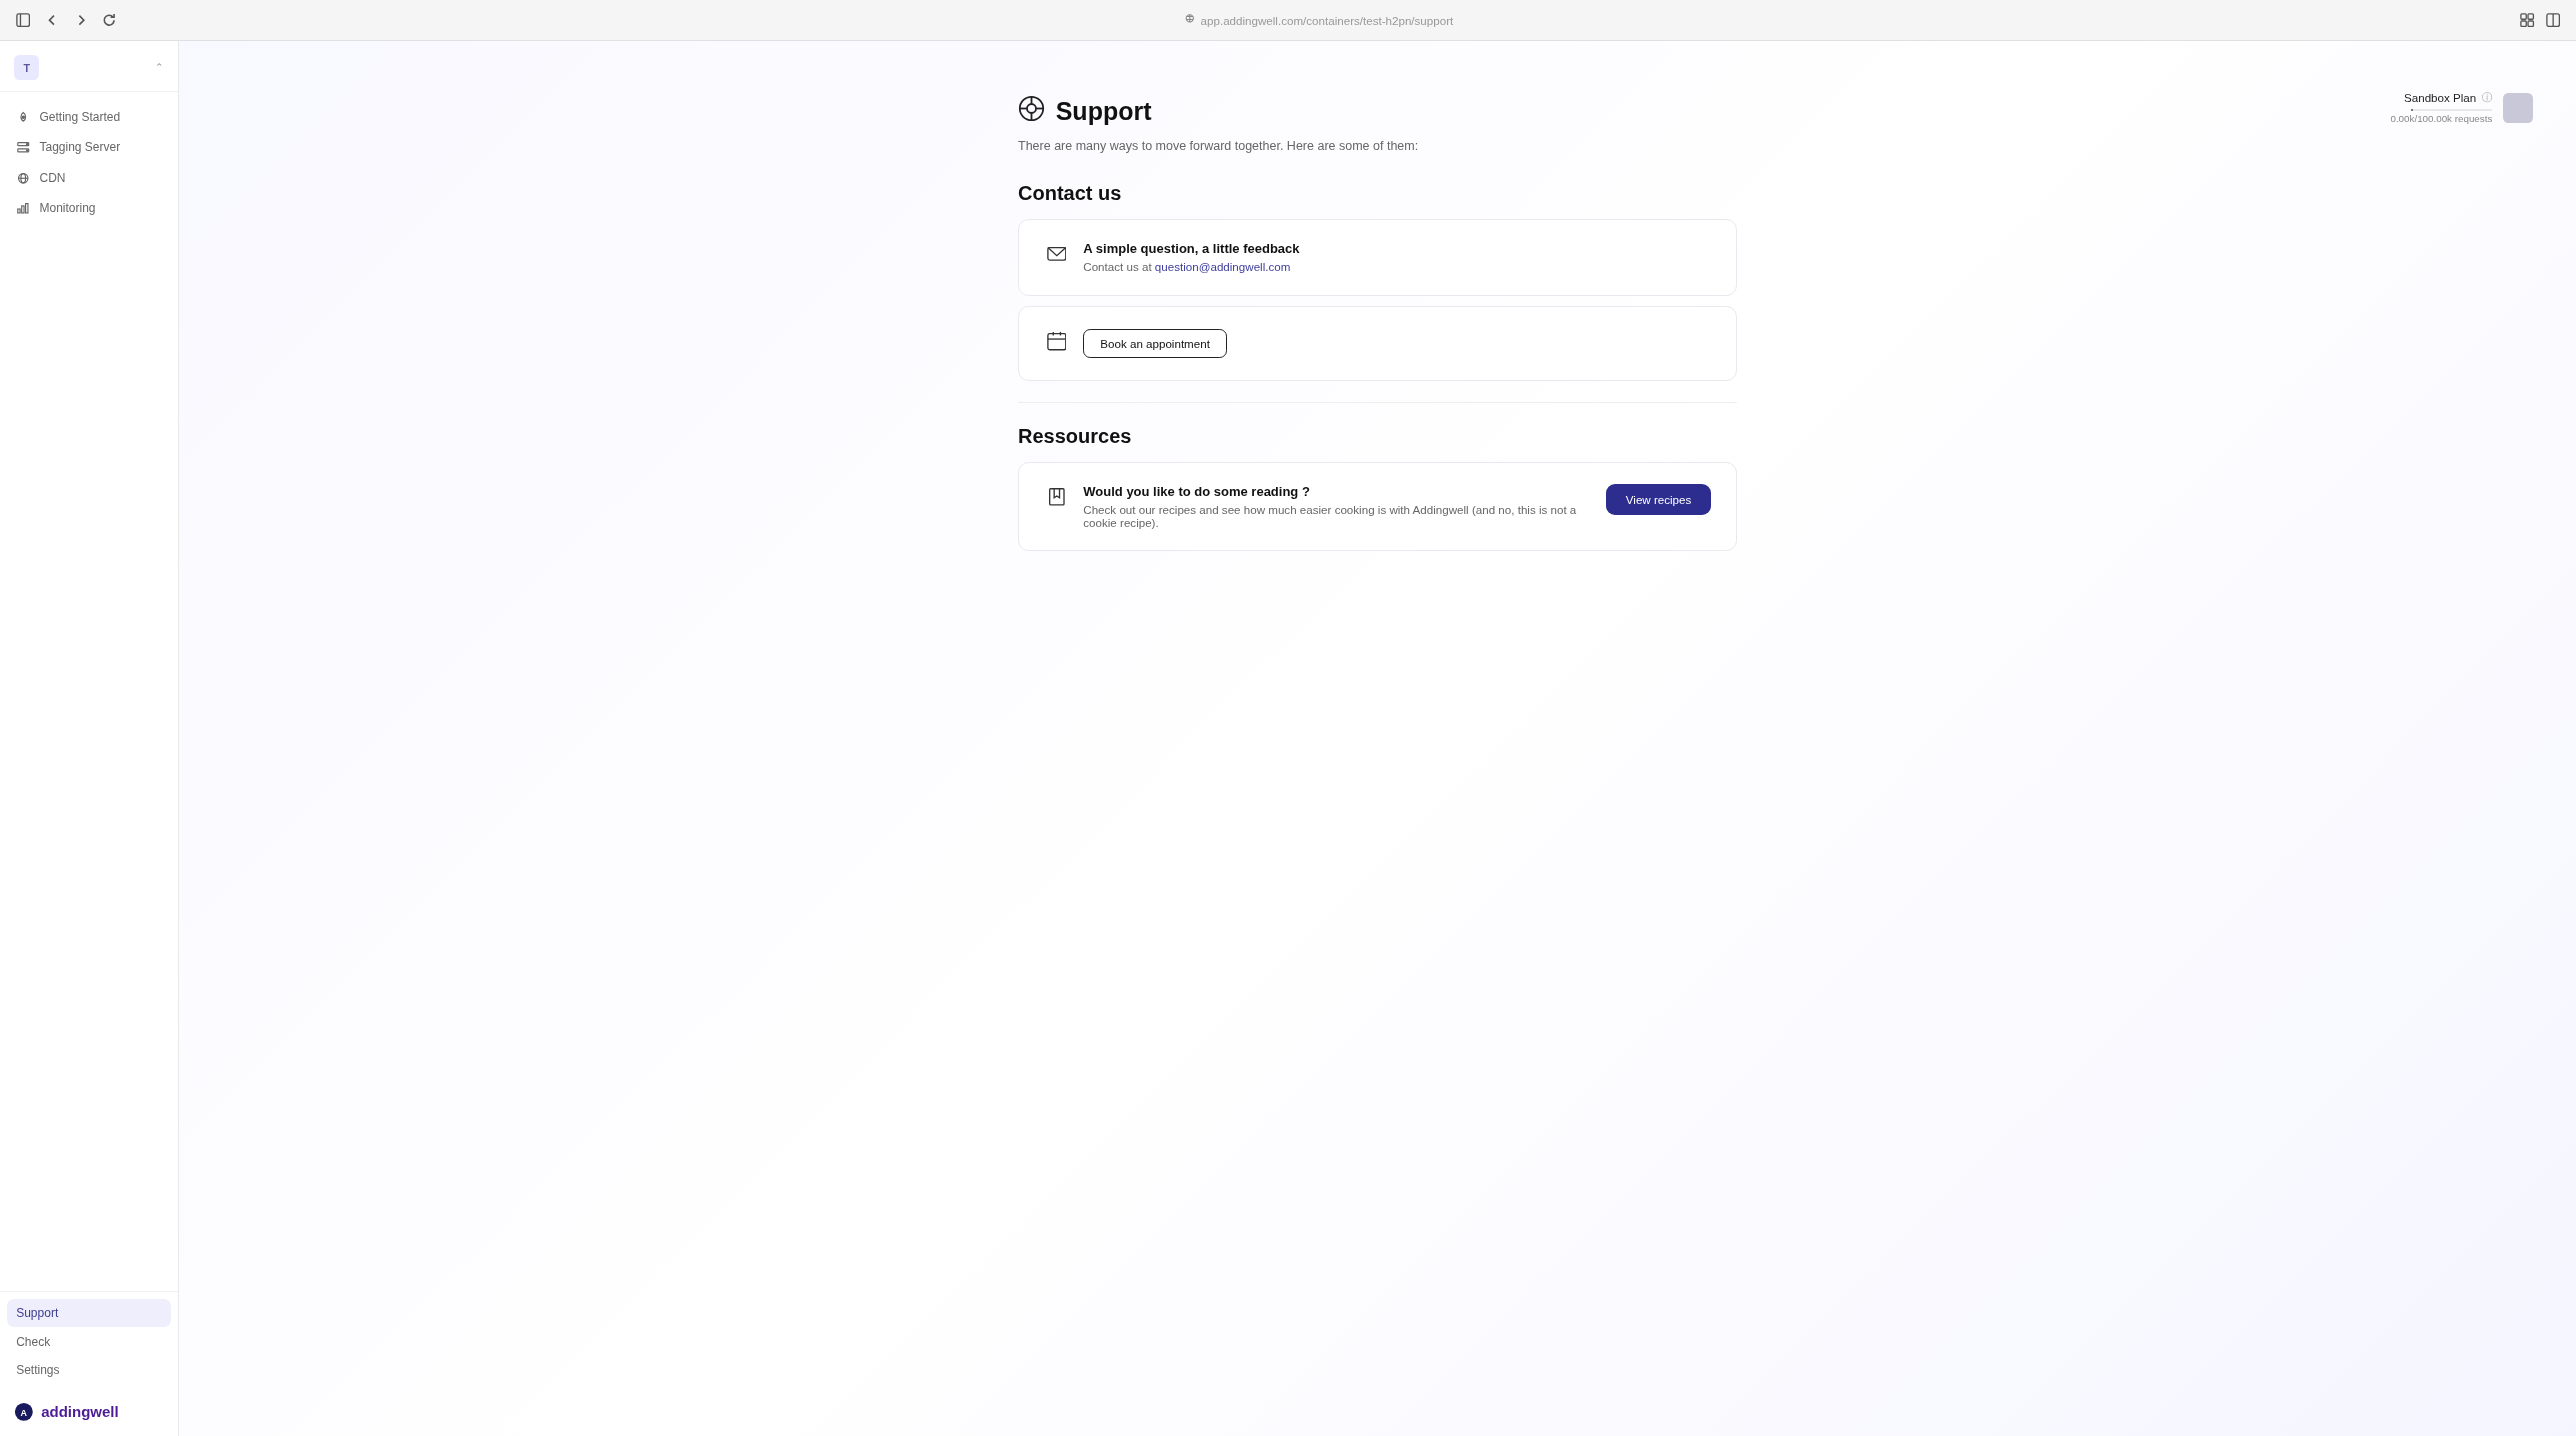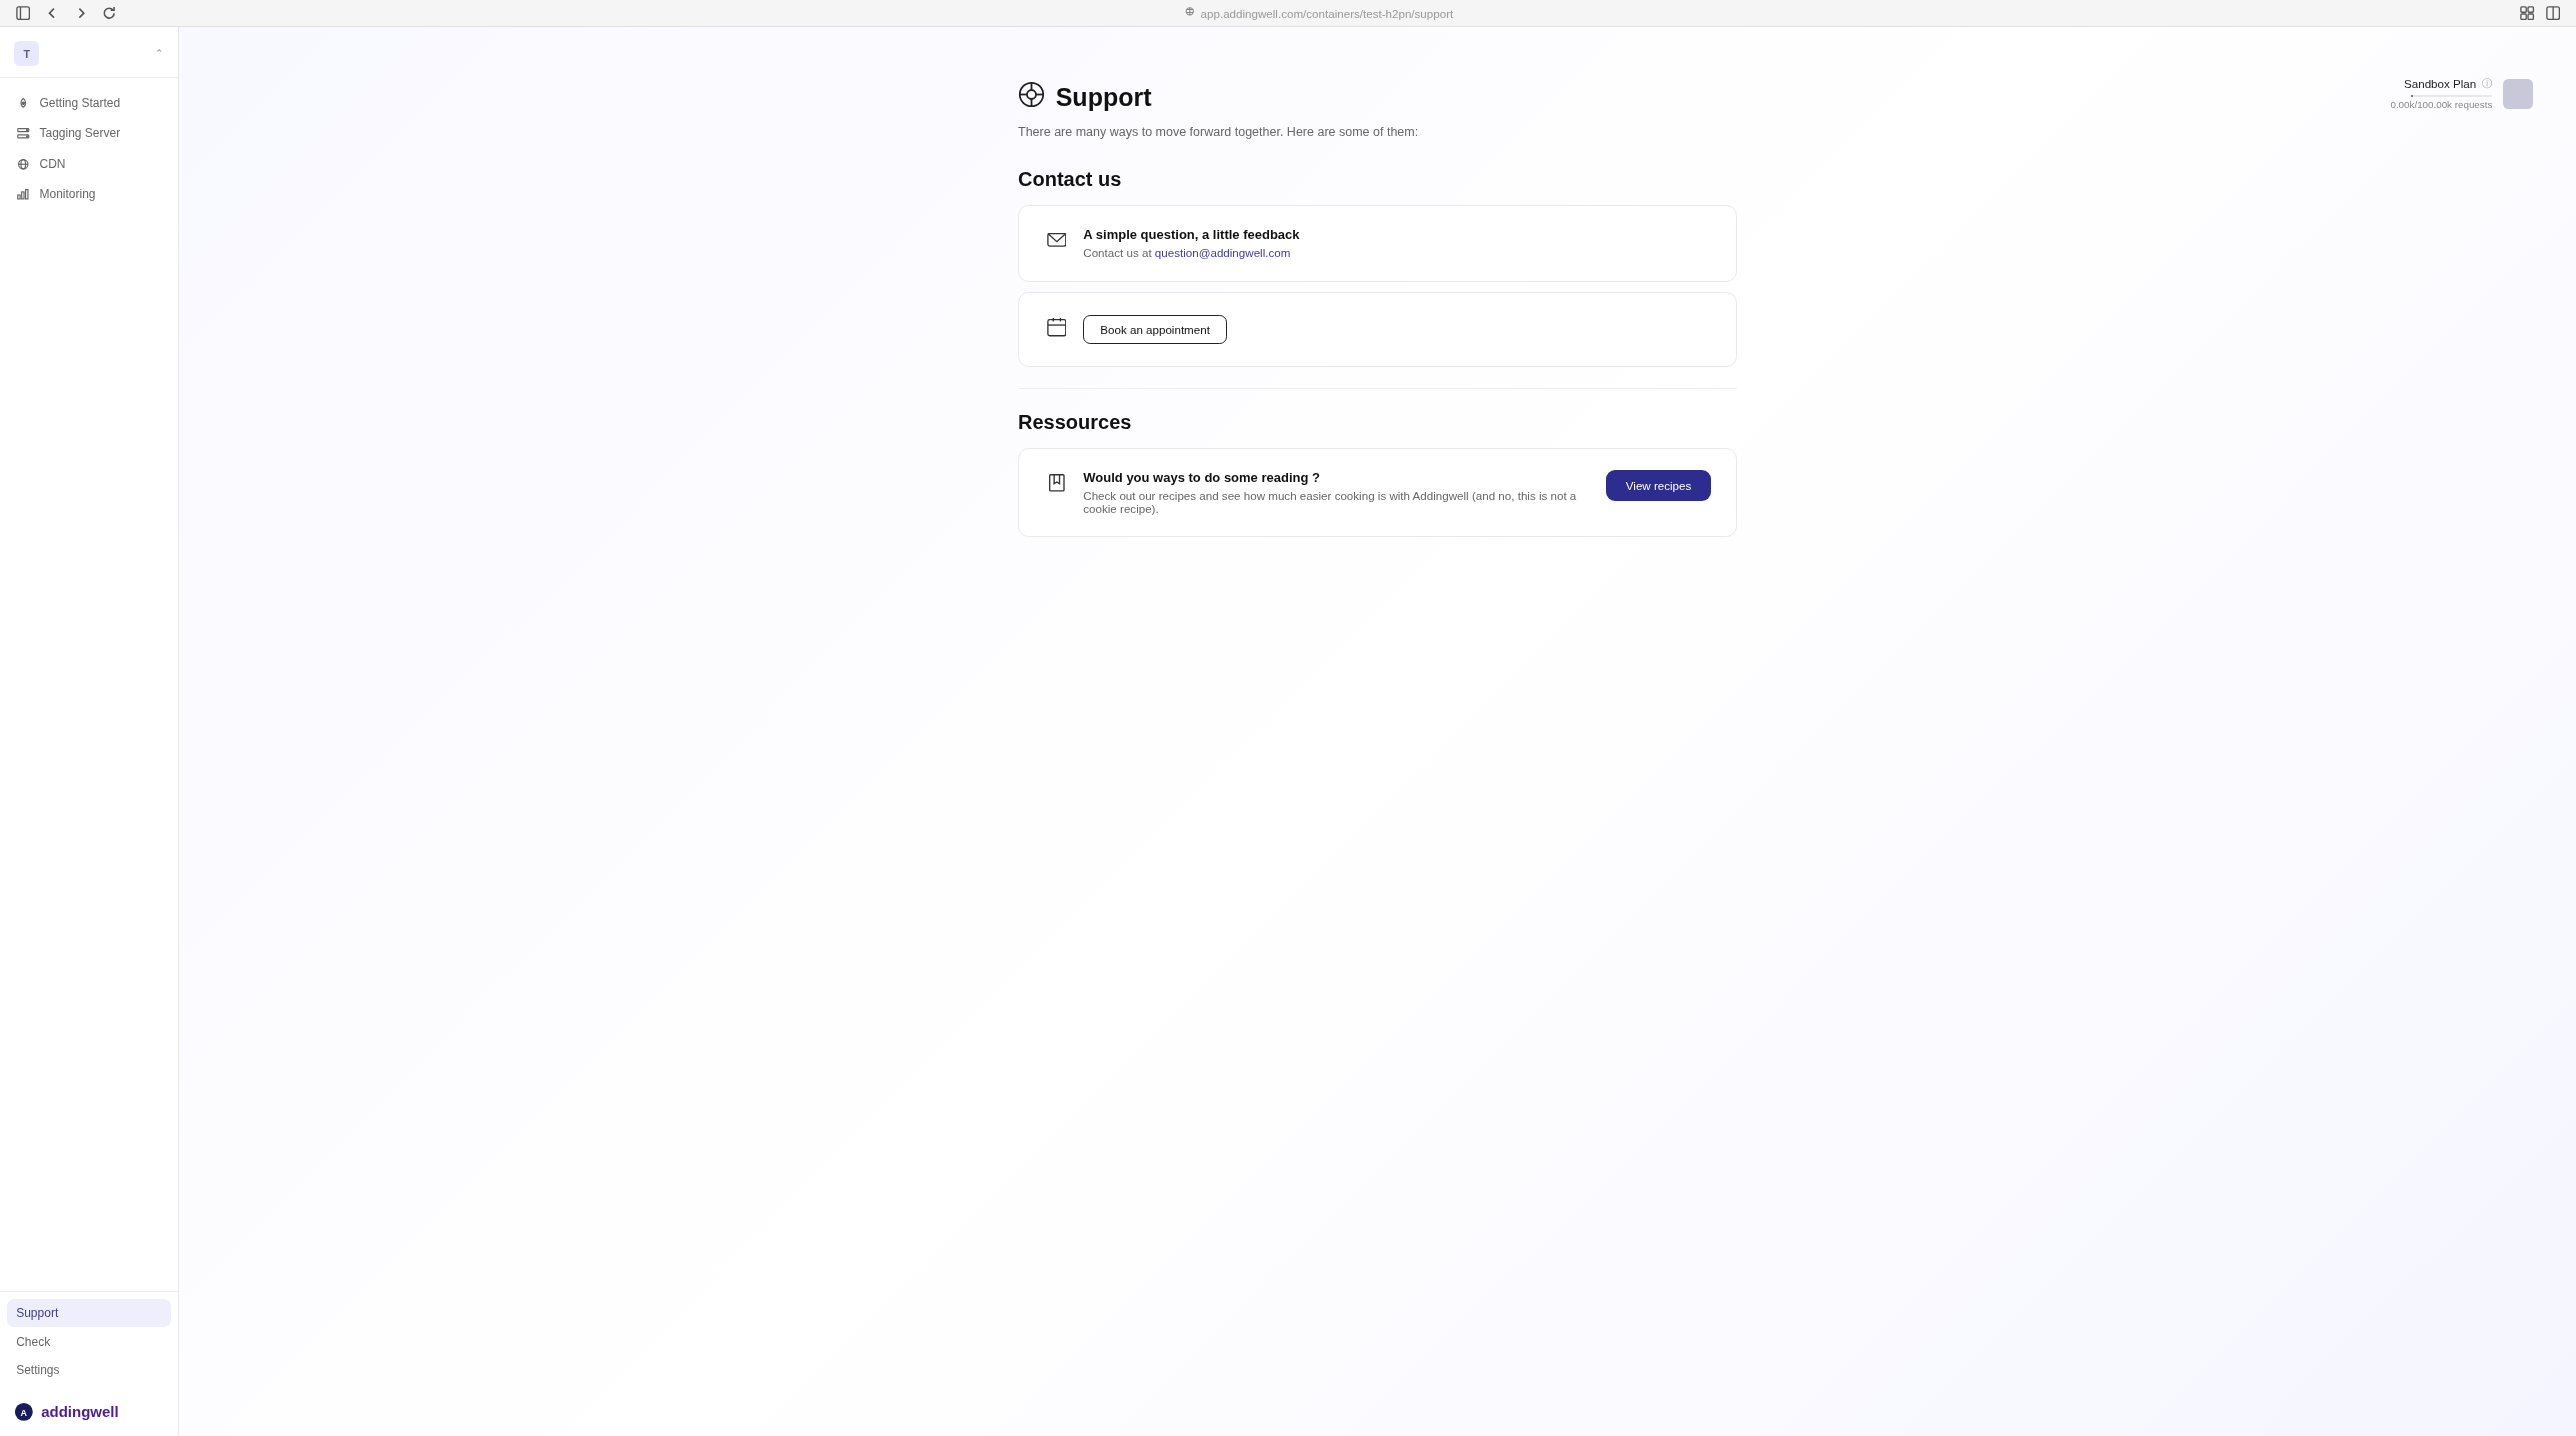--- a/index.html
+++ b/index.html
@@ -1,20 +1,20 @@
 <!DOCTYPE html>
 <html style="font-size:14.3px"><head>
   <meta charset="utf-8">
   <style>
     * { box-sizing: border-box; margin: 0; padding: 0; }
     body { font-family: -apple-system, BlinkMacSystemFont, 'Segoe UI', sans-serif; background: #fff; display: flex; flex-direction: column; height: 100vh; overflow: hidden; }
 
     
     .browser-chrome {
-      height: 27px;
+      height: 41px;
       background: #f5f5f5;
       border-bottom: 0.9px solid #e0e0e0;
       display: flex;
       align-items: center;
       padding: 0 14.3px;
       gap: 10.7px;
       flex-shrink: 0;
     }
     .browser-btn {
       width: 18px; height: 18px;
@@ -473,21 +473,21 @@
       <h2 class="section-header">Ressources</h2>
 
       <div class="card">
         <div class="card-icon">
           <svg width="19.7" height="19.7" viewBox="0 0 22 22" fill="none" stroke="#333" stroke-width="1.5">
             <path d="M4 2h14a1 1 0 0 1 1 1v16a1 1 0 0 1-1 1H4a1 1 0 0 1-1-1V3a1 1 0 0 1 1-1z"></path>
             <path d="M8 2v10l3-2 3 2V2"></path>
           </svg>
         </div>
         <div class="card-content">
-          <div class="card-title">Would you ways to do some reading ?</div>
+          <div class="card-title">Would you like to do some reading ?</div>
           <div class="card-desc">Check out our recipes and see how much easier cooking is with Addingwell (and no, this is not a cookie recipe).</div>
         </div>
         <div class="card-action">
           <button class="btn-primary">View recipes</button>
         </div>
       </div>
 
     </div>
   </main>
 </div>

